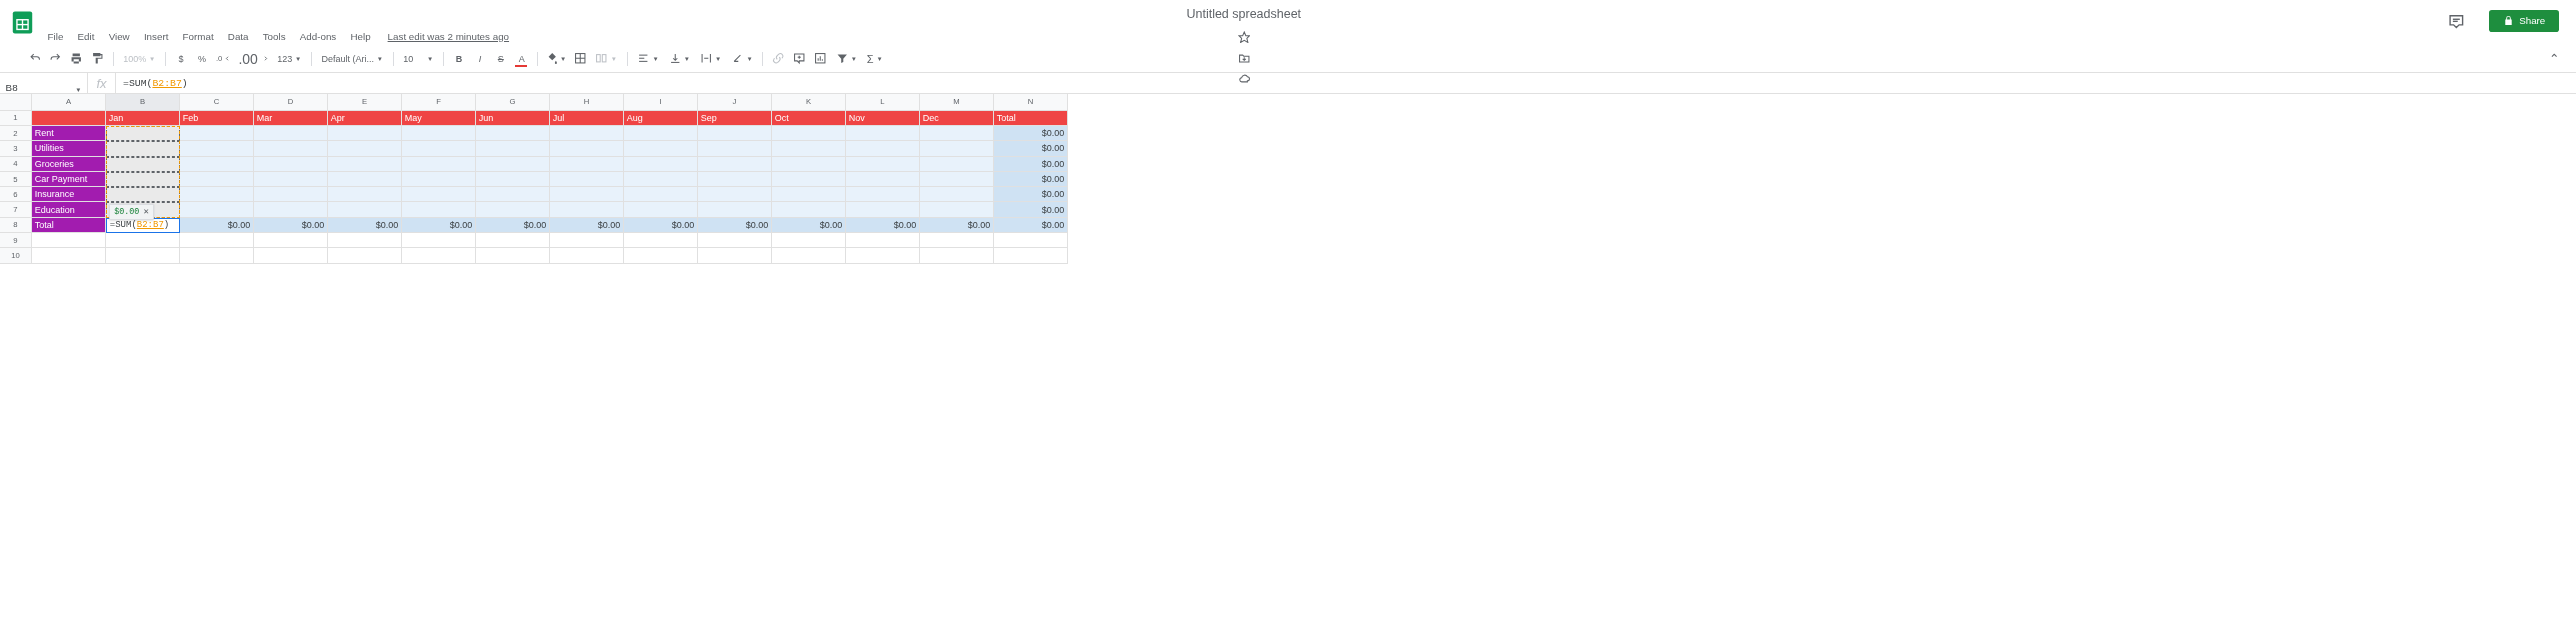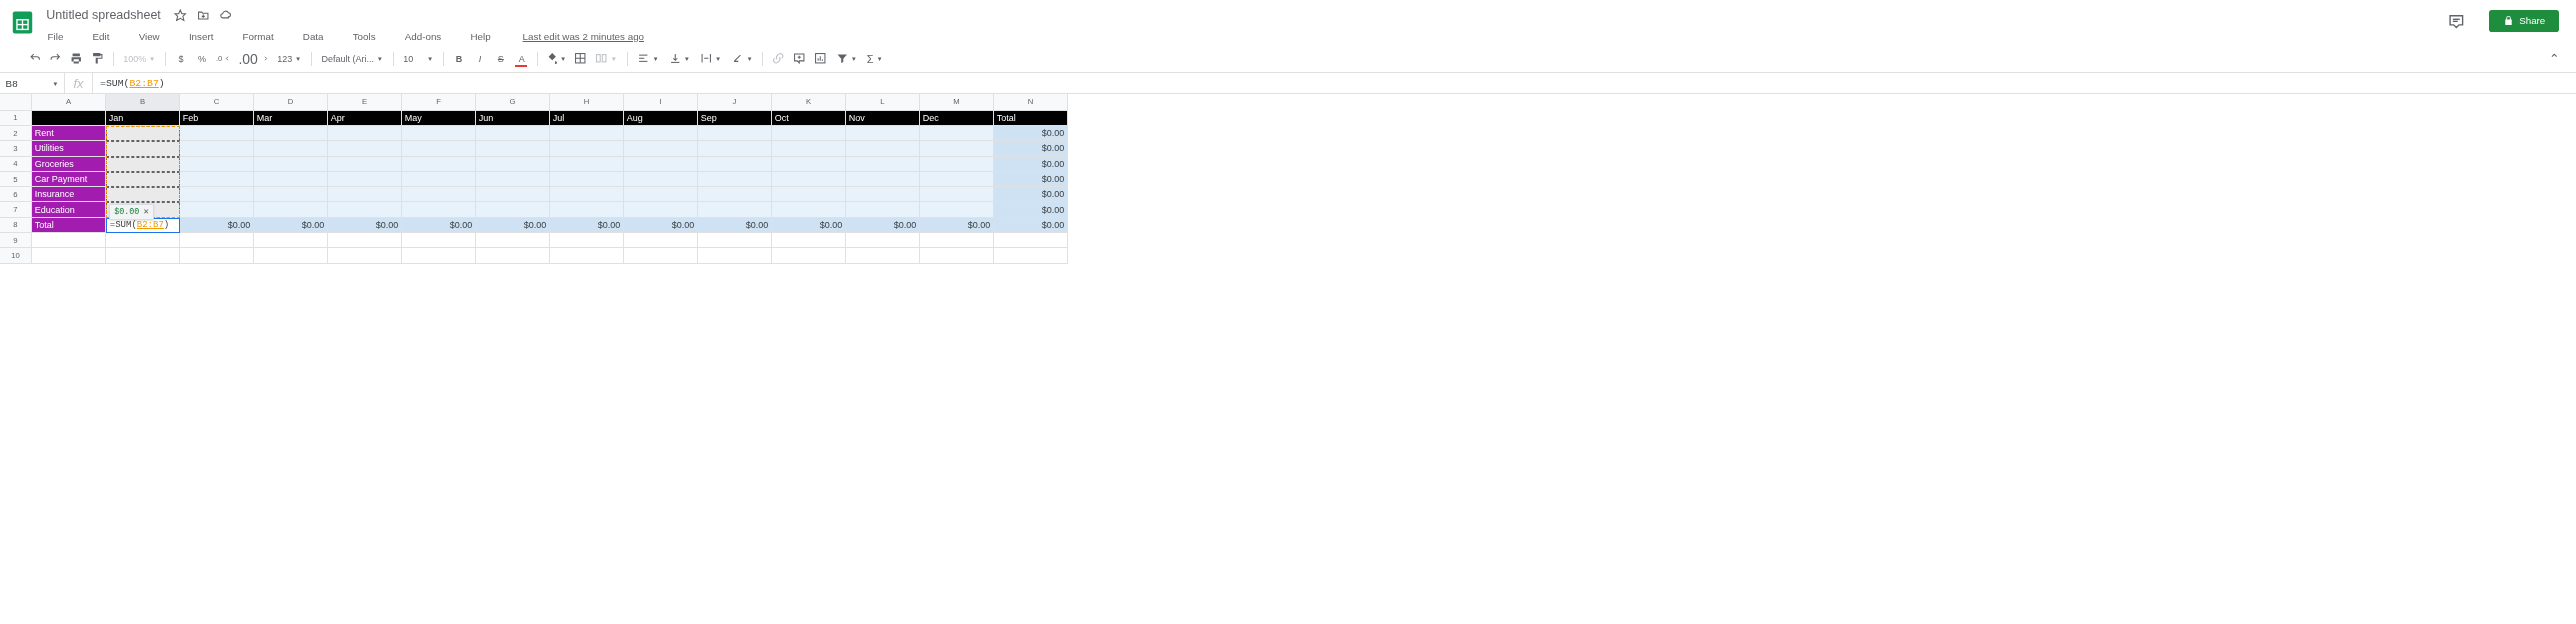--- a/index.html
+++ b/index.html
@@ -4,24 +4,24 @@
 <style>
 * { box-sizing: border-box; margin: 0; padding: 0; }
 body { font-family: Arial, sans-serif; font-size: 9px; color: #3c4043; background: #fff; overflow: hidden; }
 .app { width: 2576px; position: relative; }
 
 
 .header { display: flex; align-items: flex-start; padding: 5.6px 0 0 5.6px; height: 45px; }
 .logo { width: 28px; height: 28px; margin: 2.8px 5.6px 0 2.8px; display: flex; align-items: center; justify-content: center; }
 .logo svg { width: 25px; height: 25px; }
 .title-area { flex: 1; }
-.title-row { display: flex; align-items: center; gap: 8.4px; height: 19.5px; }
+.title-row { display: flex; align-items: center; gap: 8.4px; height: 19.5px; flex-direction: column; }
 .doc-title { font-size: 12.5px; color: #5f6368; padding: 1.4px 4.2px; }
 .title-icon { width: 14px; height: 14px; display: flex; align-items: center; justify-content: center; color: #5f6368; cursor: pointer; }
-.menubar { display: flex; gap: 18px; margin-top: 2.8px; align-items: center; }
+.menubar { display: flex; gap: 3px; margin-top: 2.8px; align-items: center; }
 .menubar-item { padding: 2.8px 5.6px; font-size: 9.8px; color: #5f6368; cursor: pointer; border-radius: 2.8px; }
 .last-edit { margin-left: 8.4px; font-size: 9.8px; color: #5f6368; text-decoration: underline; cursor: pointer; }
 .header-right { display: flex; align-items: center; gap: 21px; padding-right: 16.7px; margin-top: 4.2px; }
 .comment-btn { width: 22px; height: 22px; display: flex; align-items: center; justify-content: center; color: #5f6368; cursor: pointer; }
 .share-btn { background: #1e8e3e; color: #fff; border: none; border-radius: 2.8px; padding: 5.6px 14px; font-size: 9.8px; font-weight: 500; display: flex; align-items: center; gap: 5.6px; cursor: pointer; }
 
 
 .toolbar { display: flex; align-items: center; height: 28px; padding: 0 12px 0 25px; border-bottom: 0.7px solid #e0e0e0; gap: 1.4px; }
 .tb-btn { min-width: 19.5px; height: 19.5px; display: flex; align-items: center; justify-content: center; color: #5f6368; cursor: pointer; border-radius: 1.4px; padding: 0 2.8px; }
 .tb-sep { width: 0.7px; height: 14px; background: #dadce0; margin: 0 4.2px; }
@@ -30,35 +30,35 @@
 .zoom-combo { color: #bdc1c6; }
 .font-combo { min-width: 56px; }
 .strike { text-decoration: line-through; }
 .text-color-icon { position: relative; }
 .text-color-underline { position: absolute; bottom: 1.4px; left: 2.8px; width: 12.5px; height: 2.1px; background: #000; }
 .red-underline { background: #e53935; }
 .toolbar-spacer { flex: 1; }
 
 
 .formula-bar { display: flex; align-items: center; height: 21px; border-bottom: 0.7px solid #e0e0e0; }
-.name-box { width: 65px; height: 100%; border-right: 0.7px solid #e0e0e0; display: flex; align-items: center; padding: 0 5.6px; font-size: 9.8px; position: relative; }
+.name-box { width: 88px; height: 100%; border-right: 0.7px solid #e0e0e0; display: flex; align-items: flex-end; padding: 0 5.6px; font-size: 9.8px; position: relative; }
 .name-box-arrow { position: absolute; right: 5.6px; font-size: 6.3px; color: #5f6368; }
 .fx-label { width: 28px; display: flex; align-items: center; justify-content: center; font-style: italic; color: #bdc1c6; font-size: 13px; border-right: 0.7px solid #e0e0e0; height: 100%; }
 .formula-input { flex: 1; padding: 0 7px; font-size: 9.8px; font-family: 'Courier New', monospace; height: 100%; display: flex; align-items: center; }
 .formula-range { color: #f29900; text-decoration: underline; }
 
 
 .grid-container { position: relative; }
 .grid { display: grid; grid-template-columns: 32px repeat(13, 74px) 74px; }
 .corner { background: #f8f9fa; border-right: 0.7px solid #e0e0e0; border-bottom: 0.7px solid #e0e0e0; height: 16.7px; }
 .col-header { background: #f8f9fa; border-right: 0.7px solid #e0e0e0; border-bottom: 0.7px solid #e0e0e0; height: 16.7px; display: flex; align-items: center; justify-content: center; font-size: 7.7px; color: #5f6368; }
 .col-header.selected { background: #e8eaed; }
 .row-header { background: #f8f9fa; border-right: 0.7px solid #e0e0e0; border-bottom: 0.7px solid #e0e0e0; display: flex; align-items: center; justify-content: center; font-size: 7.7px; color: #5f6368; height: 15.3px; }
 .cell { border-right: 0.7px solid #e0e0e0; border-bottom: 0.7px solid #e0e0e0; height: 15.3px; padding: 0 2.8px; display: flex; align-items: center; font-size: 9px; overflow: hidden; white-space: nowrap; }
-.cell.hdr { background: #000000; color: #fff; }
+.cell.hdr { background: #ef4444; color: #fff; }
 .cell.rowlabel { background: #a21caf; color: #fff; }
 .cell.data { background: #e8f2fb; }
 .cell.total-col { background: #cfe2f3; justify-content: flex-end; }
 .cell.total-row { background: #cfe2f3; justify-content: flex-end; }
 .cell.b-col-sum { background: #eaeaea; border: 0.7px dashed #5f6368; }
 .cell.active { border: 1.4px solid #1a73e8; position: relative; z-index: 3; font-family: 'Courier New', monospace; font-size: 9px; }
 .cell.active .formula-range { color: #f29900; text-decoration: underline; }
 .sum-tooltip { position: absolute; background: #f1f3f4; border: 0.7px solid #dadce0; border-radius: 1.4px; padding: 1.4px 4.2px; font-family: 'Courier New', monospace; font-size: 8.4px; color: #188038; display: flex; align-items: center; gap: 4.2px; z-index: 5; box-shadow: 0 0.7px 2.1px rgba(0,0,0,0.12); }
 .sum-tooltip .close-x { color: #5f6368; cursor: pointer; font-size: 9px; }
 

